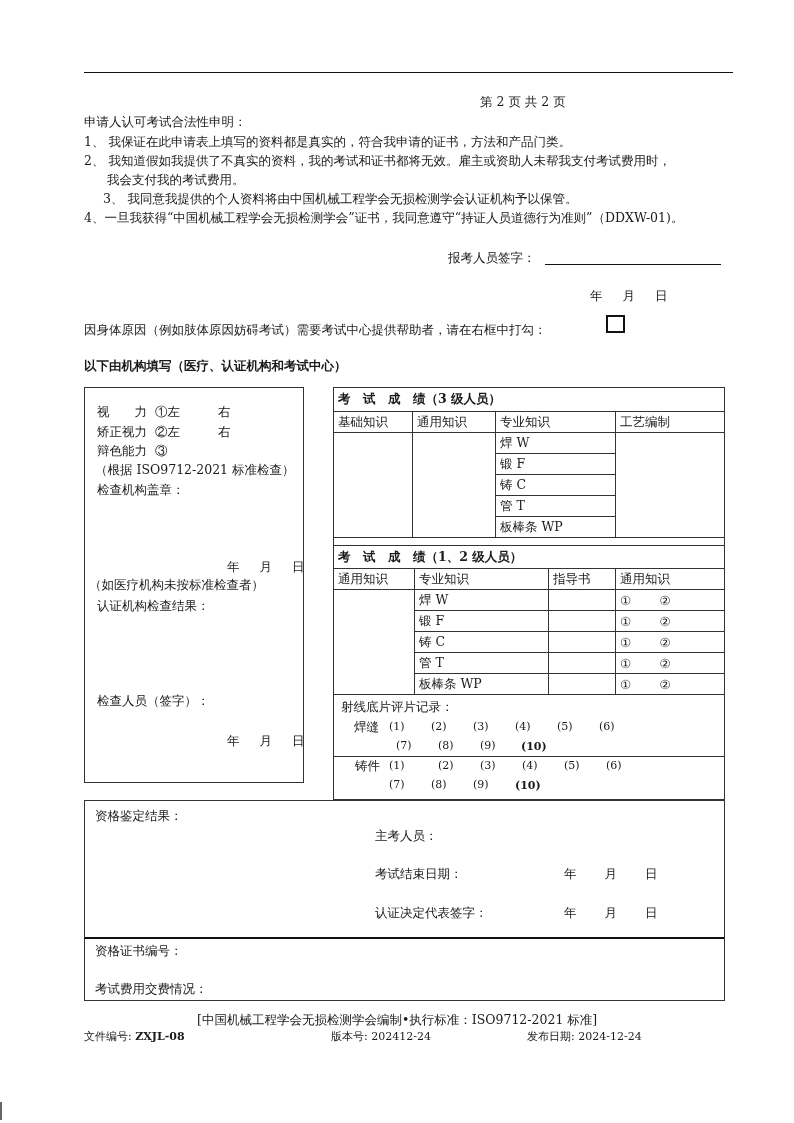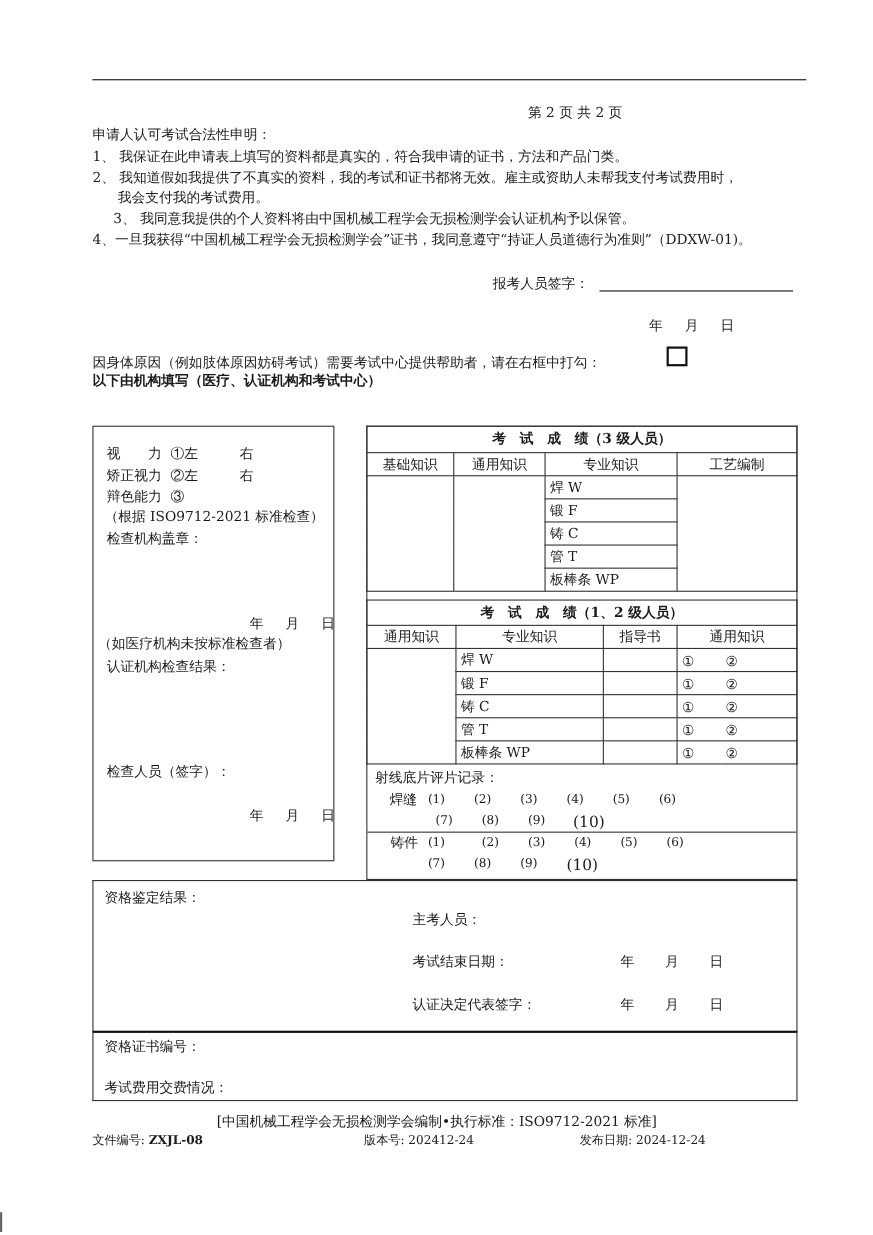--- a/index.html
+++ b/index.html
@@ -5,26 +5,26 @@
   html, body { margin:0; padding:0; background:#fff; }
   body { width:794px; height:1123px; position:relative; font-family:"DejaVu Serif","Liberation Serif",serif; color:#1a1a1a; font-size:12.5px; overflow:hidden; }
   .abs { position:absolute; white-space:nowrap; }
   .hr-top { position:absolute; left:84px; top:72px; width:649px; height:1px; background:#111; }
   .bold { font-weight:bold; }
   .sigline { position:absolute; left:545px; top:264px; width:176px; height:1px; background:#111; }
   .checkbox { position:absolute; left:606px; top:315px; width:19px; height:18px; border:2px solid #111; box-sizing:border-box; }
   .leftbox { position:absolute; left:84px; top:387px; width:220px; height:396px; border:1.5px solid #333; box-sizing:border-box; }
   table.grid { position:absolute; border-collapse:collapse; font-size:12.5px; }
   table.grid td { border:1px solid #333; padding:0 4px; height:21px; box-sizing:border-box; }
-  .ctr { text-align:center; }
+  .ctr { text-align:left; }
   .rightframe { position:absolute; left:333px; top:387px; width:392px; height:413px; border:1px solid #333; box-sizing:border-box; }
   .bottombox { position:absolute; left:84px; top:800px; width:641px; height:139px; border:1.5px solid #333; border-bottom:2.5px solid #111; box-sizing:border-box; }
   .bottombox2 { position:absolute; left:84px; top:939px; width:641px; height:62px; border:1.5px solid #333; border-top:none; box-sizing:border-box; }
   .small { font-size:11px; }
-  .tiny { font-size:14px; }
+  .tiny { font-size:11px;font-weight:bold; }
 </style>
 </head>
 <body>
 
 <div class="hr-top"></div>
 
 <div class="abs" style="left:480px;top:94px;">第 2  页 共  2 页</div>
 
 <div class="abs" style="left:84px;top:114px;">申请人认可考试合法性申明：</div>
 <div class="abs" style="left:84px;top:134px;">1、 我保证在此申请表上填写的资料都是真实的，符合我申请的证书，方法和产品门类。</div>
@@ -36,21 +36,21 @@
 <div class="abs" style="left:448px;top:250px;">报考人员签字：</div>
 <div class="sigline"></div>
 
 <div class="abs" style="left:590px;top:288px;">
   <span>年</span><span style="display:inline-block;width:20px"></span><span>月</span><span style="display:inline-block;width:20px"></span><span>日</span>
 </div>
 
 <div class="abs" style="left:84px;top:322px;">因身体原因（例如肢体原因妨碍考试）需要考试中心提供帮助者，请在右框中打勾：</div>
 <div class="checkbox"></div>
 
-<div class="abs bold" style="left:84px;top:338px;">以下由机构填写（医疗、认证机构和考试中心）</div>
+<div class="abs bold" style="left:84px;top:358px;">以下由机构填写（医疗、认证机构和考试中心）</div>
 
 <div class="leftbox">
   <div class="abs" style="left:12px;top:16px;">
     <span>视　　力</span>&nbsp;&nbsp;<span>①左</span><span style="display:inline-block;width:38px"></span><span>右</span>
   </div>
   <div class="abs" style="left:12px;top:36px;">
     <span>矫正视力</span>&nbsp;&nbsp;<span>②左</span><span style="display:inline-block;width:38px"></span><span>右</span>
   </div>
   <div class="abs" style="left:12px;top:55px;">
     <span>辩色能力</span>&nbsp;&nbsp;<span>③</span>

